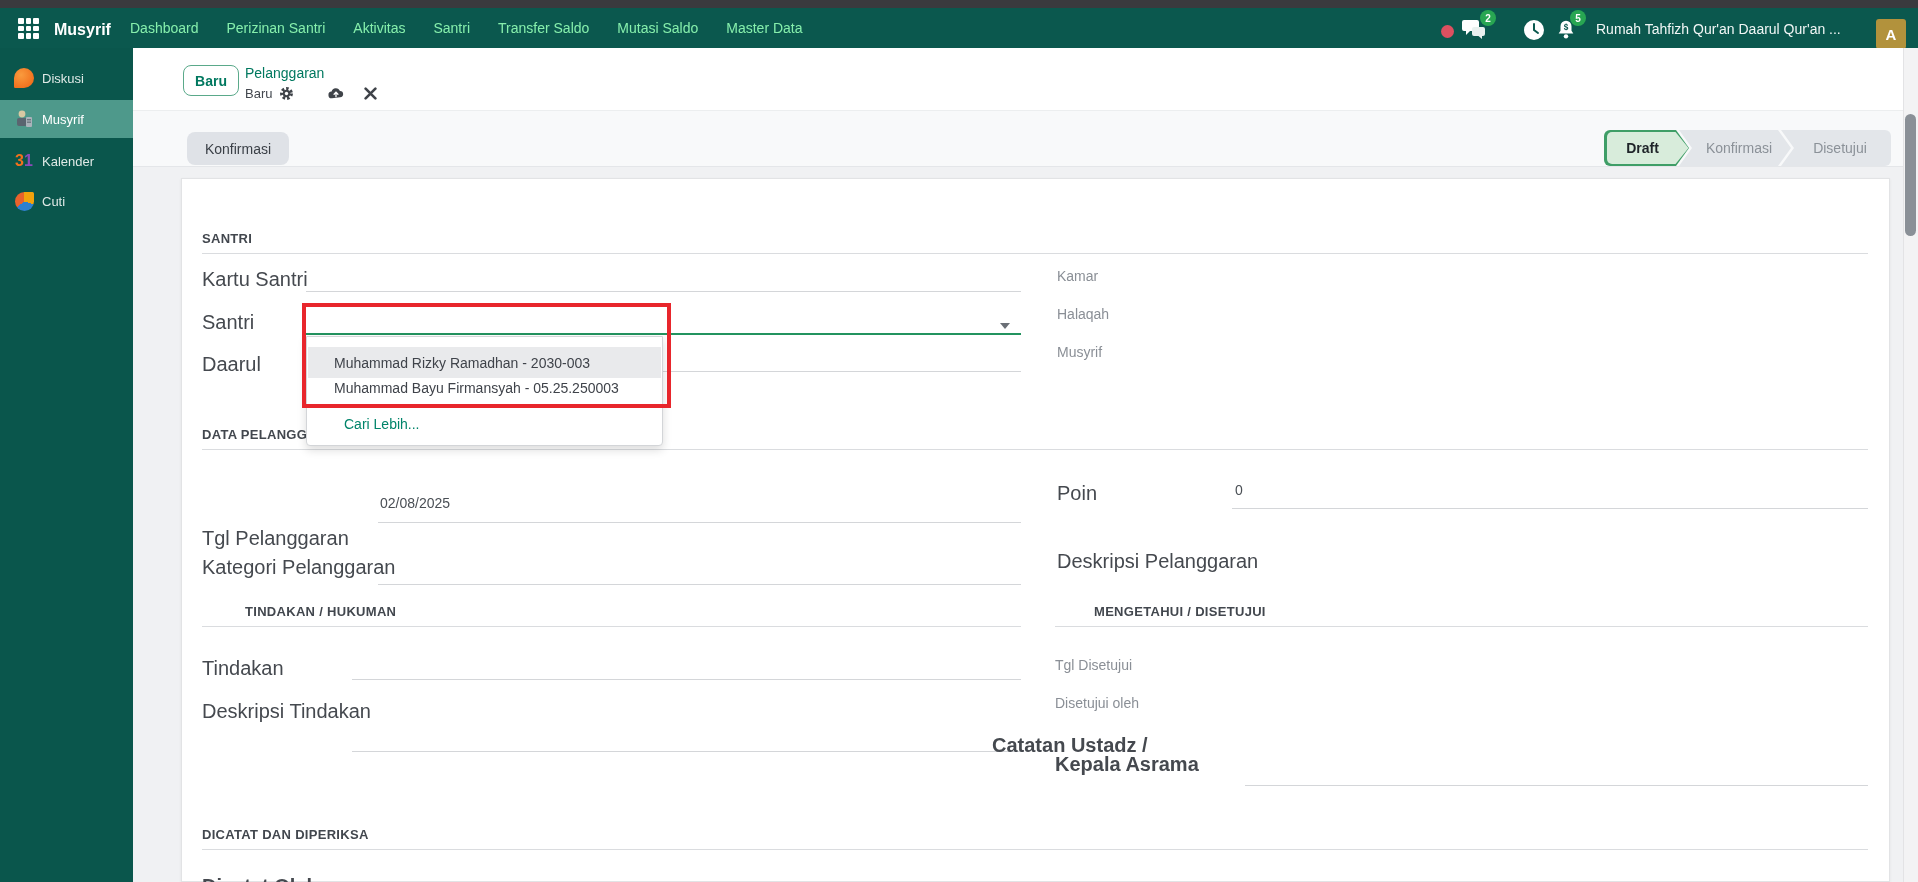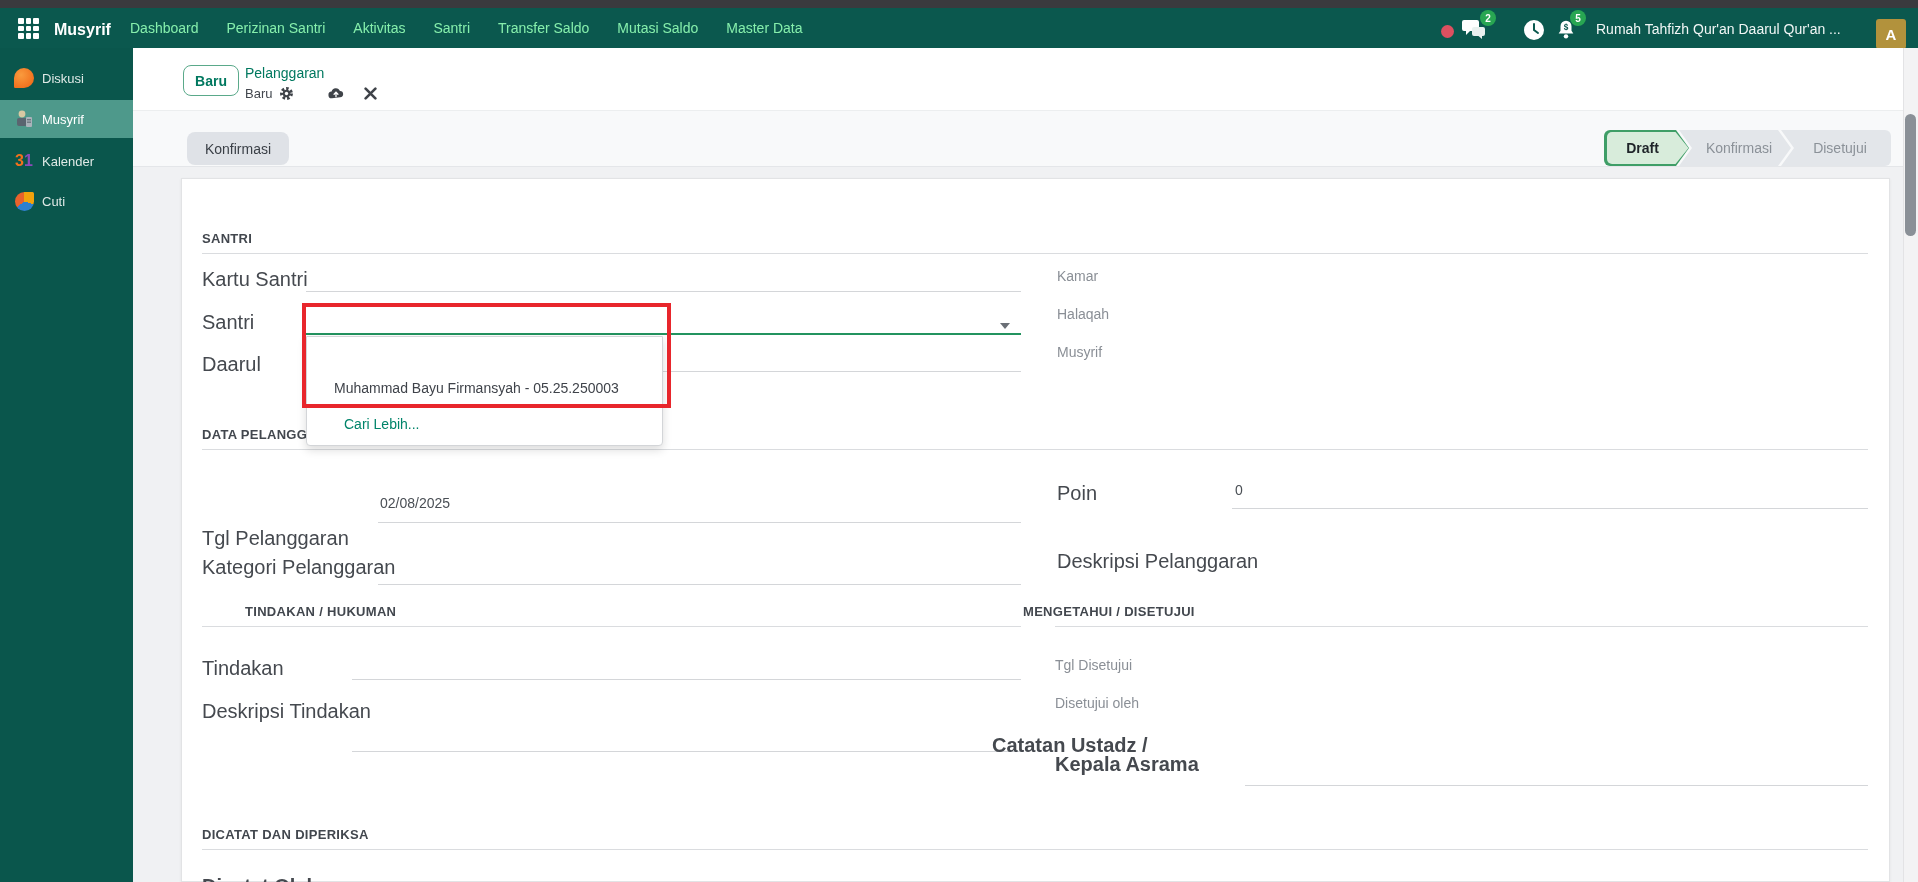--- a/index.html
+++ b/index.html
@@ -242,33 +242,34 @@
 
   <div class="sec-title" style="left:202px; top:604px;margin-left:43px;">TINDAKAN / HUKUMAN</div>
   <div class="sec-rule" style="left:202px; top:626px; width:819px;"></div>
 
   <div class="lbl" style="left:202px; top:657px;">Tindakan</div>
   <div class="hline" style="left:352px; top:679px; width:669px;"></div>
 
   <div class="lbl" style="left:202px; top:700px;">Deskripsi Tindakan</div>
   <div class="hline" style="left:352px; top:751px; width:669px;"></div>
 
-  <div class="sec-title" style="left:1023px; top:604px;text-align:right;">MENGETAHUI / DISETUJUI</div>
+  <div class="sec-title" style="left:1094px; top:604px;text-align:right;">MENGETAHUI / DISETUJUI</div>
   <div class="sec-rule" style="left:1055px; top:626px; width:813px;"></div>
 
   <div class="lbl-gray" style="left:1055px; top:657px;">Tgl Disetujui</div>
   <div class="lbl-gray" style="left:1055px; top:695px;">Disetujui oleh</div>
   <div class="lbl" style="left:992px; top:734px; font-weight:bold;">Catatan Ustadz /</div>
   <div class="lbl" style="left:1055px; top:753px; font-weight:bold;">Kepala Asrama</div>
   <div class="hline" style="left:1245px; top:785px; width:623px;"></div>
 
   <div class="sec-title" style="left:202px; top:827px;">DICATAT DAN DIPERIKSA</div>
   <div class="sec-rule" style="left:202px; top:849px; width:1666px;"></div>
   <div class="lbl" style="left:202px; top:875px; font-weight:bold;">Dicatat Oleh</div>
 
   <div class="dropdown">
+    <div class="dd-item hover" style="top:10px;">Muhammad Rizky Ramadhan - 2030-003</div>
     <div class="dd-item" style="top:35px;">Muhammad Bayu Firmansyah - 05.25.250003</div>
     <div class="dd-more">Cari Lebih...</div>
   </div>
 
   <div class="annotation"></div>
 
 </div>
 
 </body></html>

